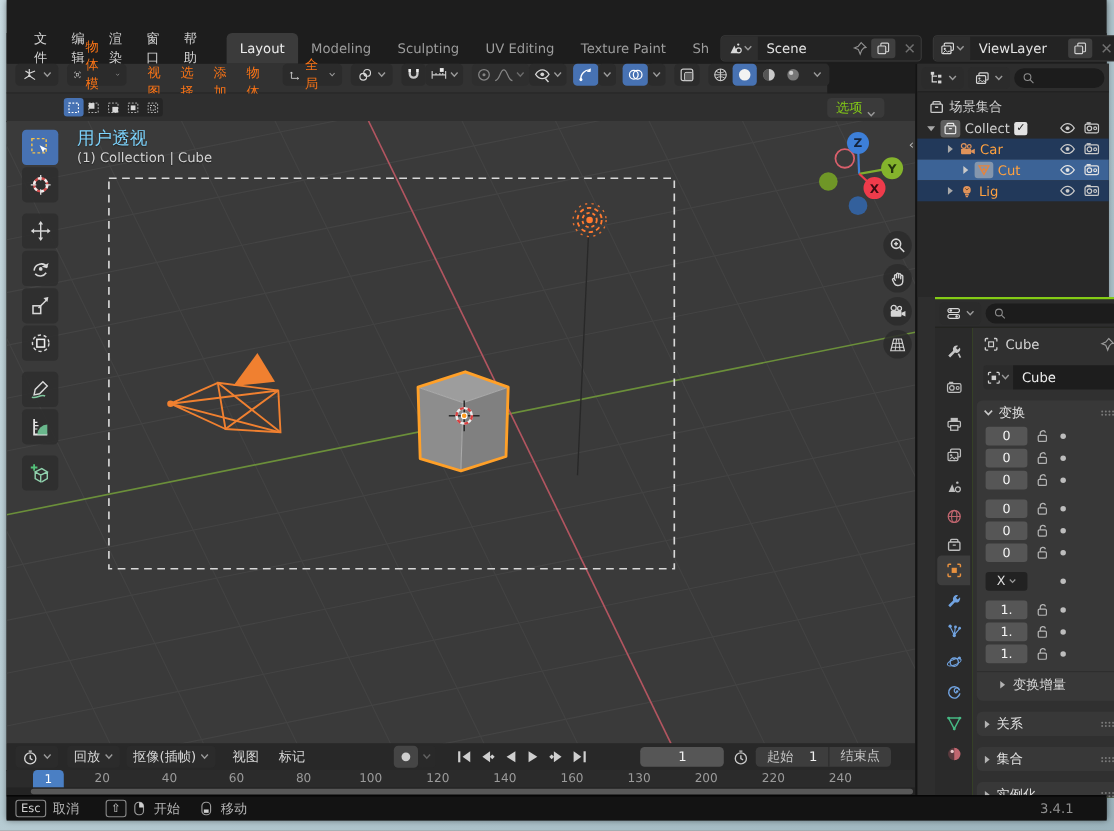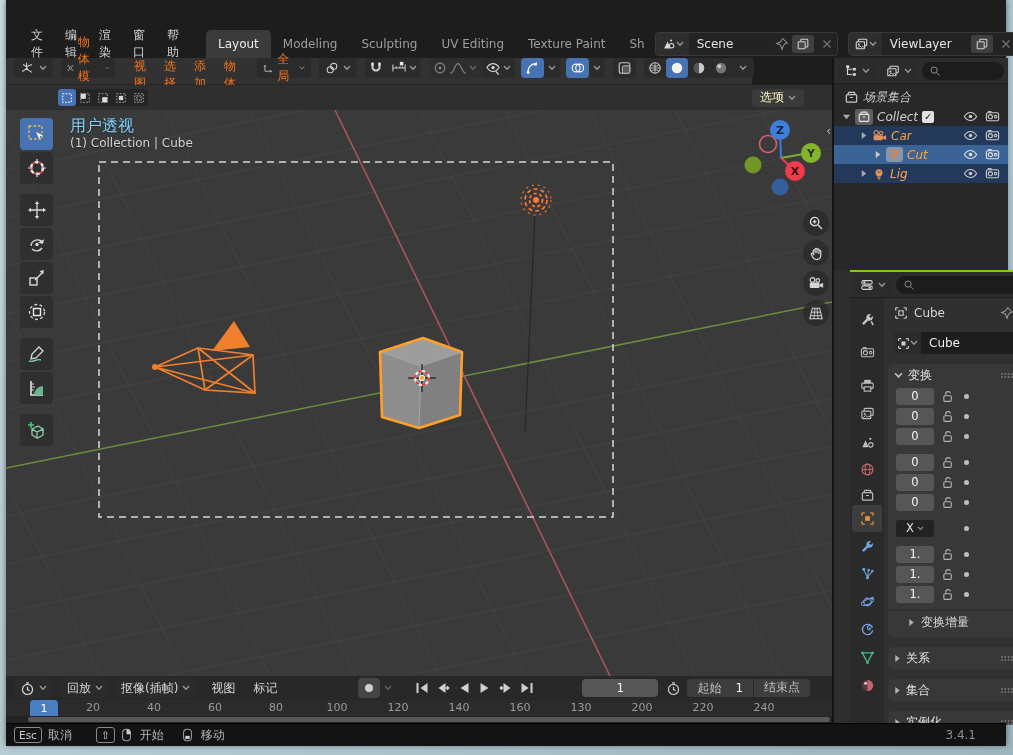--- a/index.html
+++ b/index.html
@@ -40,38 +40,38 @@
   .chip.blue{background:#4772b3;}
   .seg{display:flex;background:#2b2b2b;border-radius:4px;height:20px;align-items:center;}
   .seg .s{width:22px;height:20px;display:flex;align-items:center;justify-content:center;border-radius:4px;}
   .seg .s.on{background:#4772b3;}
   
   .tsr{position:absolute;left:0;top:27px;width:826px;height:25px;background:#2f2f2f;border-bottom:1px solid #262626;
        display:flex;align-items:center;font-size:12px;color:#d8d8d8;}
   .selmodes{display:flex;margin-left:52px;background:#252525;border-radius:3px;}
   .sm{width:18px;height:17px;display:flex;align-items:center;justify-content:center;border-radius:3px;}
   .sm.on{background:#4772b3;}
-  .optbtn{margin-left:auto;margin-right:28px;background:#3a3a3a;border-radius:4px;height:18px;display:flex;align-items:center;gap:4px;padding:0 8px;color:#fef9c3;}
+  .optbtn{margin-left:auto;margin-right:28px;background:#3a3a3a;border-radius:4px;height:18px;display:flex;align-items:flex-end;gap:4px;padding:0 8px;color:#84cc16;}
   
   .vp{position:absolute;left:0;top:52px;width:826px;height:566px;background:#3a3a3a;overflow:hidden;}
   .vp-label{position:absolute;left:64px;top:6px;color:#7dd3fc;font-size:16px;text-shadow:0 1px 1px #222;}
   .vp-label2{position:absolute;left:64px;top:26px;color:#d4d4d4;font-size:12px;text-shadow:0 1px 1px #222;}
   .ltools{position:absolute;left:14px;top:8px;display:flex;flex-direction:column;gap:2px;}
   .ltool{width:33px;height:32px;background:#2e2e2ee8;border-radius:4px;display:flex;align-items:center;justify-content:center;}
   .ltool.on{background:#4772b3;}
   .ltool.gap{margin-top:8px;}
   .navbtn{position:absolute;width:26px;height:26px;border-radius:50%;background:rgba(44,44,44,.85);
           display:flex;align-items:center;justify-content:center;}
   .collapser{position:absolute;right:1px;top:14px;color:#b9b9b9;font-size:12px;}
   
   .rcol{position:absolute;left:826px;top:0;width:174px;height:665px;background:#2e2e2e;border-left:2px solid #141414;}
   .outliner{position:absolute;left:0;top:0;width:100%;height:212px;background:#282828;}
   .phead{height:26px;background:#2d2d2d;display:flex;align-items:center;gap:4px;padding:0 4px;box-sizing:border-box;border-bottom:1px solid #1f1f1f;}
   .search{flex:1;display:flex;align-items:center;background:#1c1c1c;border-radius:11px;height:18px;padding:0 7px;gap:4px;}
-  .orow{height:19px;display:flex;align-items:center;font-size:12px;color:#cecece;gap:4px;font-style:italic;}
+  .orow{height:19px;display:flex;align-items:center;font-size:12px;color:#cecece;gap:4px;}
   .orow .lbl{white-space:nowrap;overflow:hidden;}
   .orow.selected{background:#22395a;}
   .orow.active-row{background:#3c6396;}
   .orow .rico{margin-left:auto;display:flex;gap:7px;margin-right:8px;}
   .oname{color:#ffa240;}
   .props{position:absolute;left:16px;top:212px;width:100%;height:453px;background:#4d7c0f;border-top:2px solid #84cc16;overflow:hidden;}
   .tabstrip{position:absolute;left:0;top:26px;width:34px;bottom:0;background:#2a2a2a;}
   .ptab{position:absolute;left:2px;width:30px;height:27px;display:flex;align-items:center;justify-content:center;border-radius:4px 0 0 4px;}
   .ptab.on{background:#3d3d3d;}
   .pcontent{position:absolute;left:34px;top:26px;right:0;bottom:0;background:#303030;font-size:12px;color:#d6d6d6;}

